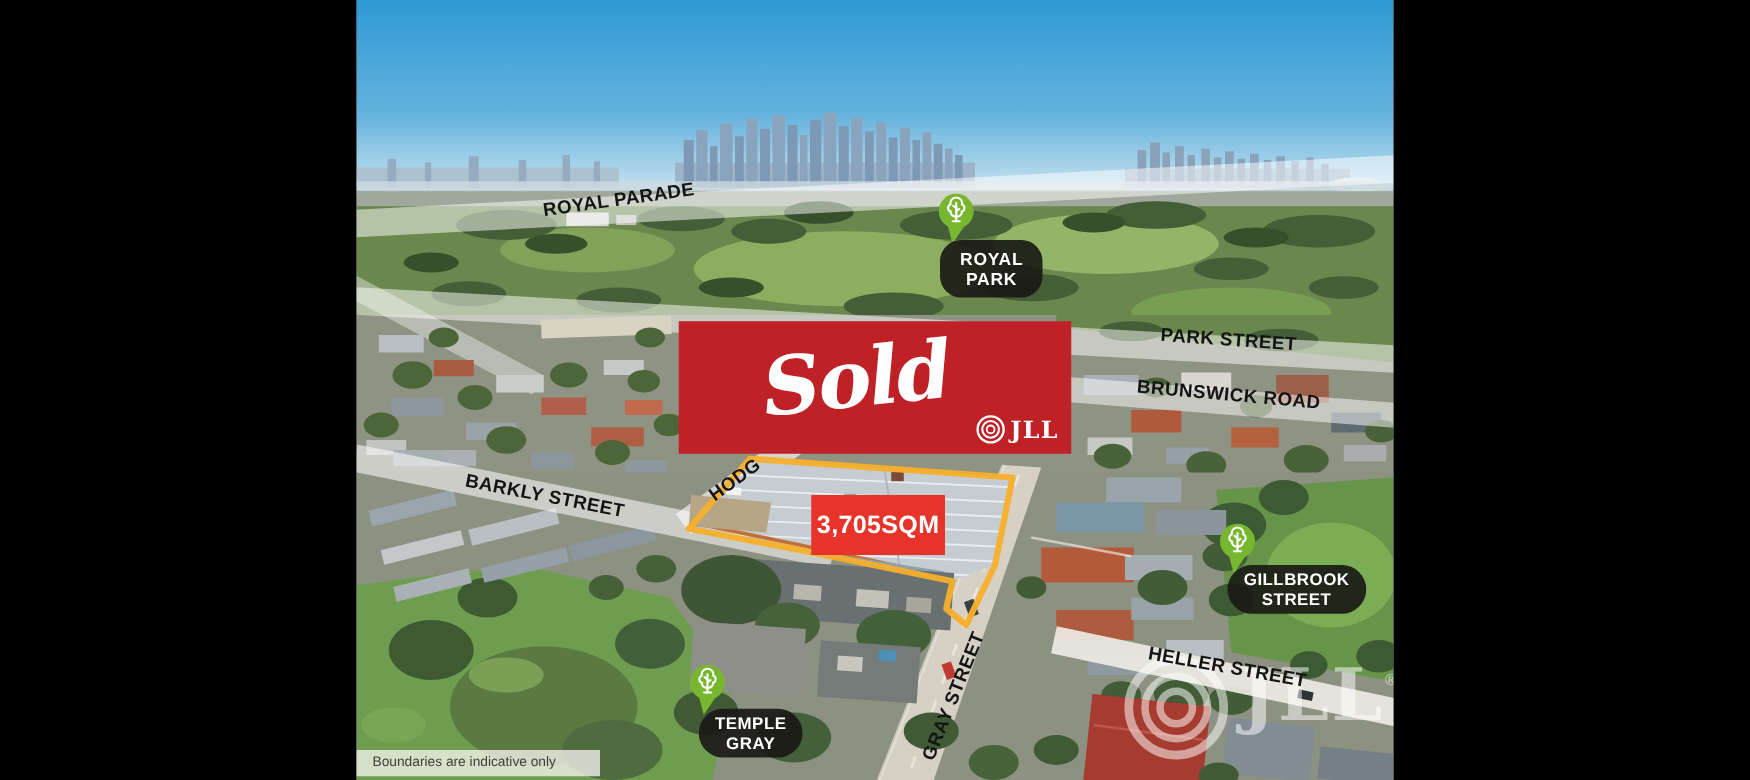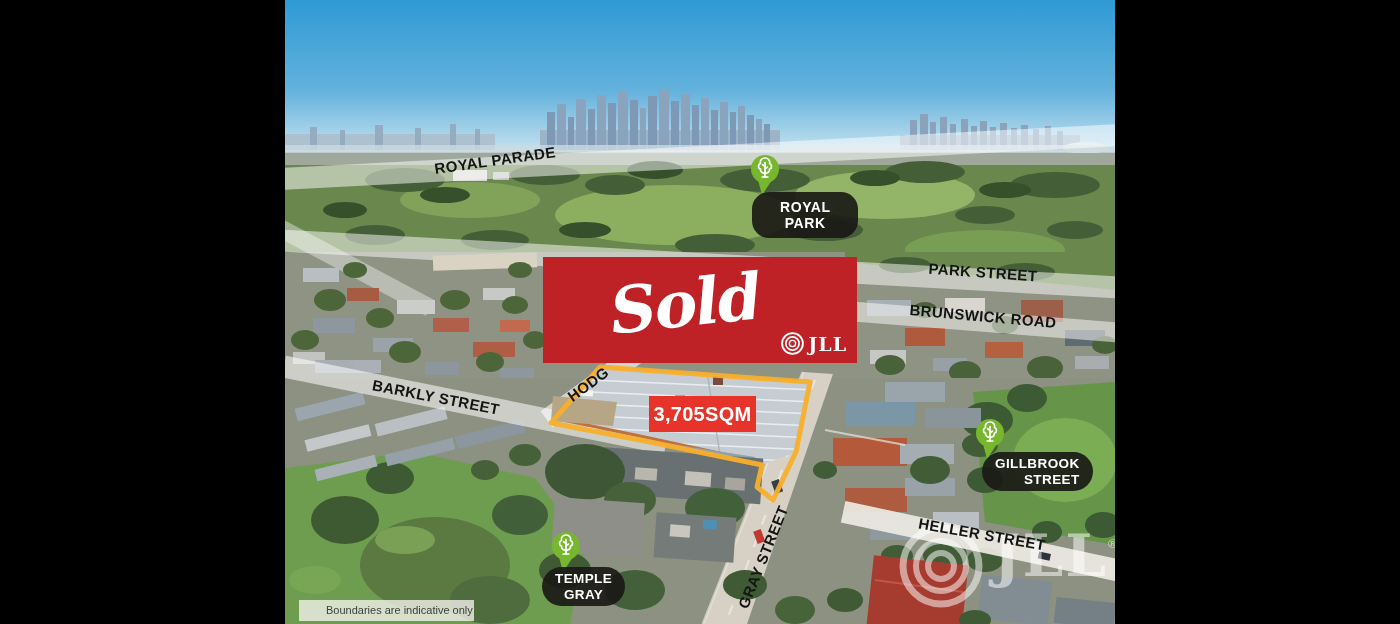--- a/index.html
+++ b/index.html
@@ -19,43 +19,43 @@
   .st-barkly{left:151px;top:397px;transform:translate(-50%,-50%) rotate(11deg);}
   .st-hodg{left:303px;top:384px;transform:translate(-50%,-50%) rotate(-36deg);z-index:2;}
   .st-gray{left:478px;top:557px;transform:translate(-50%,-50%) rotate(-68deg);}
   .st-heller{left:697px;top:534px;transform:translate(-50%,-50%) rotate(10deg);}
 
   
   .marker{position:absolute;z-index:5;}
   .pin{position:absolute;width:36px;height:46px;}
   .pill{position:absolute;background:rgba(24,23,20,.9);color:#fff;font-weight:bold;
         text-align:center;border-radius:20px;line-height:1.15;}
-  .pill.one{font-size:14px;letter-spacing:.6px;padding:7px 28px;border-radius:17px;}
+  .pill.one{font-size:14px;letter-spacing:.6px;padding:7px 16px;border-radius:17px;}
   .pill.two{font-size:13.5px;letter-spacing:.4px;padding:4px 13px;}
   .pill span{display:block;}
   .pin-royal{left:462px;top:152px;} .pill-royal{left:467px;top:192px;}
-  .pin-gillbrook{left:687px;top:416px;} .pill-gillbrook{left:697px;top:452px;text-align:right;}
-  .pin-temple{left:263px;top:529px;} .pill-temple{left:257px;top:567px;}
+  .pin-gillbrook{left:687px;top:416px;} .pill-gillbrook{left:697px;top:452px;}
+  .pin-temple{left:263px;top:529px;} .pill-temple{left:274px;top:567px;}
 
   
   .banner{position:absolute;left:258px;top:257px;width:314px;height:106px;background:#be2227;
           z-index:6;display:flex;align-items:center;justify-content:center;}
   .sold{color:#fff;font-family:"DejaVu Serif",serif;font-style:italic;font-weight:bold;
         font-size:64px;transform:rotate(-6deg);margin:-14px 30px 0 0;letter-spacing:-2px;}
   .jll-small{position:absolute;right:10px;bottom:7px;display:flex;align-items:center;gap:3px;color:#fff;}
   .jll-small .brand{font-family:"DejaVu Serif",serif;font-weight:bold;font-size:19px;letter-spacing:1px;}
 
   
-  .area-badge{position:absolute;left:364px;top:396px;width:107px;height:36px;background:#e6342b;
+  .area-badge{position:absolute;left:364px;top:396px;width:107px;height:48px;background:#e6342b;
               z-index:6;display:flex;align-items:center;justify-content:center;color:#fff;
               font-weight:bold;font-size:20px;letter-spacing:.3px;}
 
   
-  .footnote{position:absolute;left:0;top:600px;width:175px;height:21px;background:rgba(245,244,238,.78);
-            color:#40403a;font-size:11px;line-height:21px;padding-left:27px;z-index:7;box-sizing:border-box;margin-left:14px;}
+  .footnote{position:absolute;left:0;top:600px;width:195px;height:21px;background:rgba(245,244,238,.78);
+            color:#40403a;font-size:11px;line-height:21px;padding-left:13px;z-index:7;box-sizing:border-box;}
 
   
   .watermark{position:absolute;left:612px;top:522px;display:flex;align-items:flex-start;gap:8px;
              color:rgba(255,255,255,.52);z-index:3;}
   .watermark .brand{font-family:"DejaVu Serif",serif;font-weight:bold;font-size:58px;letter-spacing:2px;}
   .watermark sup{font-size:13px;vertical-align:28px;font-family:"Liberation Sans",sans-serif;}
 </style>
 </head>
 <body>
 

